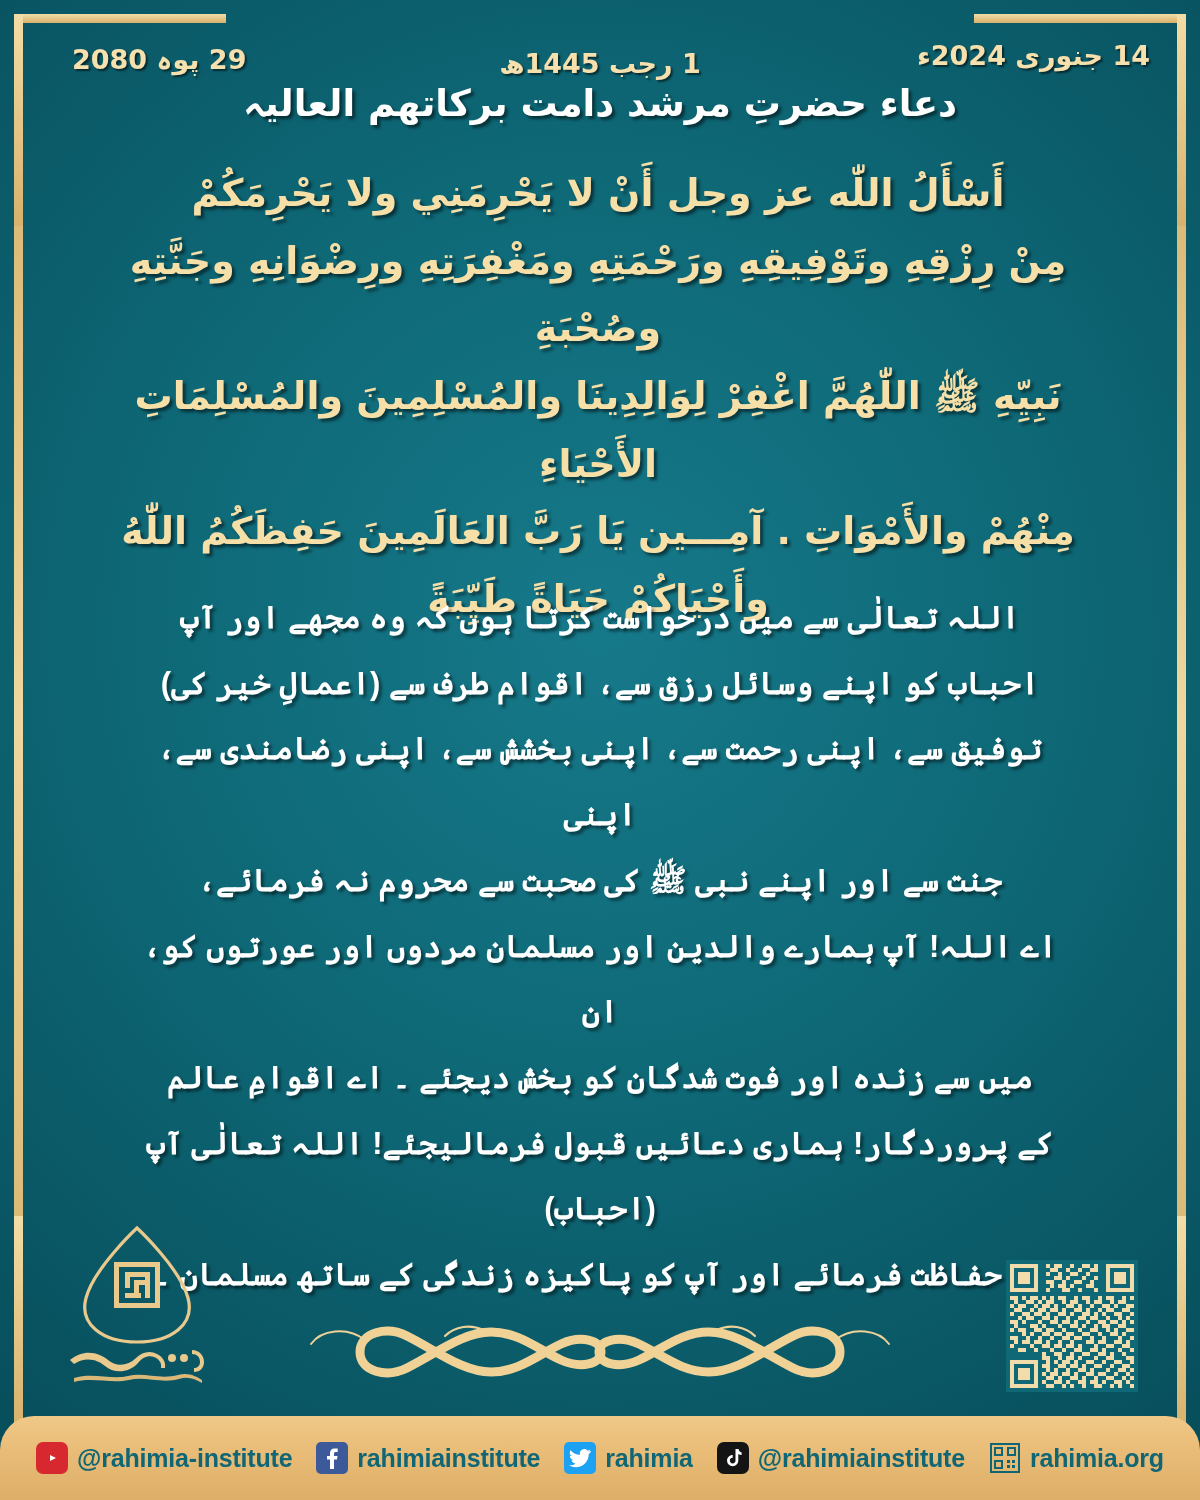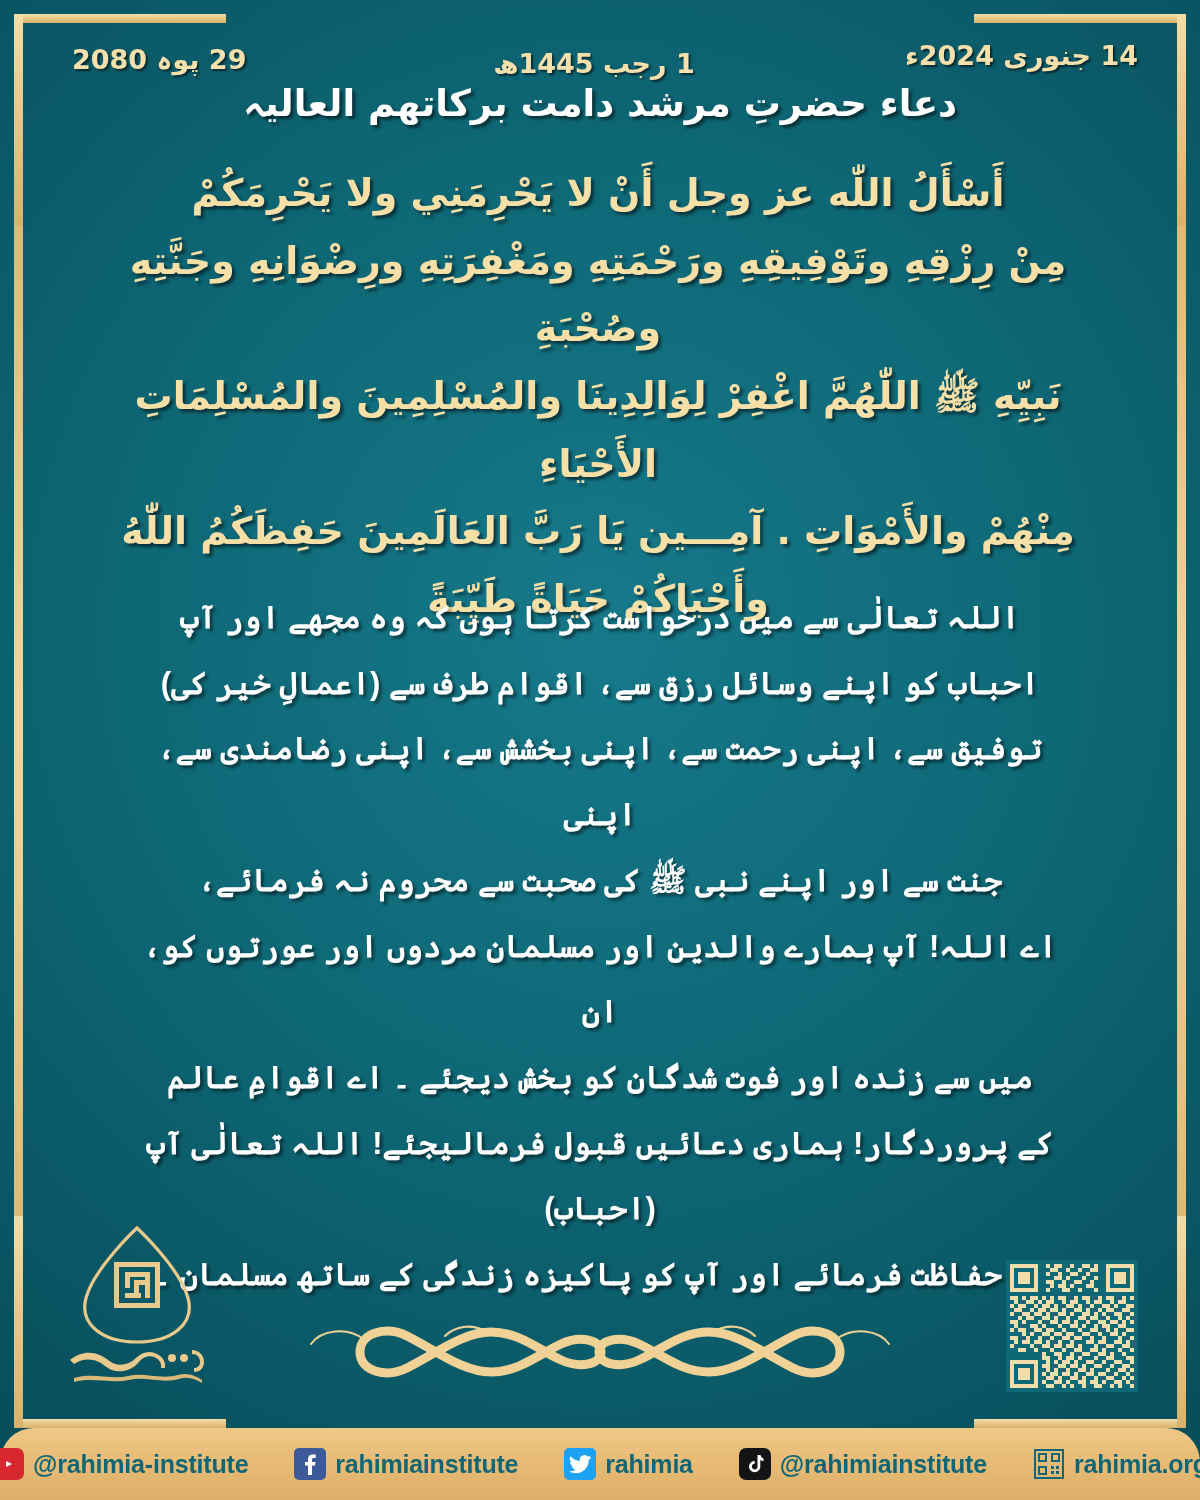--- a/index.html
+++ b/index.html
@@ -51,21 +51,21 @@
     background: linear-gradient(180deg, #dcbb78 0%, #efd79f 50%, #dcbb78 100%);
   }
   .frame-edge-l { left: 14px; }
   .frame-edge-r { right: 14px; }
 
   
   .hdr {
     position: absolute;
     top: 22px;
     left: 0;
-    right: 12px;
+    right: 0;
     height: 72px;
   }
   .date {
     position: absolute;
     color: #f6e0ad;
     font-family: "DejaVu Sans", sans-serif;
     font-size: 27px;
     font-weight: 700;
     white-space: nowrap;
     text-shadow: 2px 2px 2px rgba(0,0,0,.55);
@@ -150,28 +150,28 @@
     width: 610px;
     height: 84px;
   }
 
   
   .socialbar {
     position: absolute;
     left: 0;
     right: 0;
     bottom: 0;
-    height: 72px;
+    height: 84px;
     background: linear-gradient(180deg, #f0c887 0%, #e9bd78 40%, #ddae68 100%);
     border-top-left-radius: 34px;
     border-top-right-radius: 34px;
     display: flex;
     align-items: center;
     justify-content: center;
-    gap: 46px;
+    gap: 24px;
     direction: ltr;
     font-family: "Liberation Sans", sans-serif;
   }
   .social {
     display: flex;
     align-items: center;
     gap: 9px;
     white-space: nowrap;
   }
   .social .lbl {

